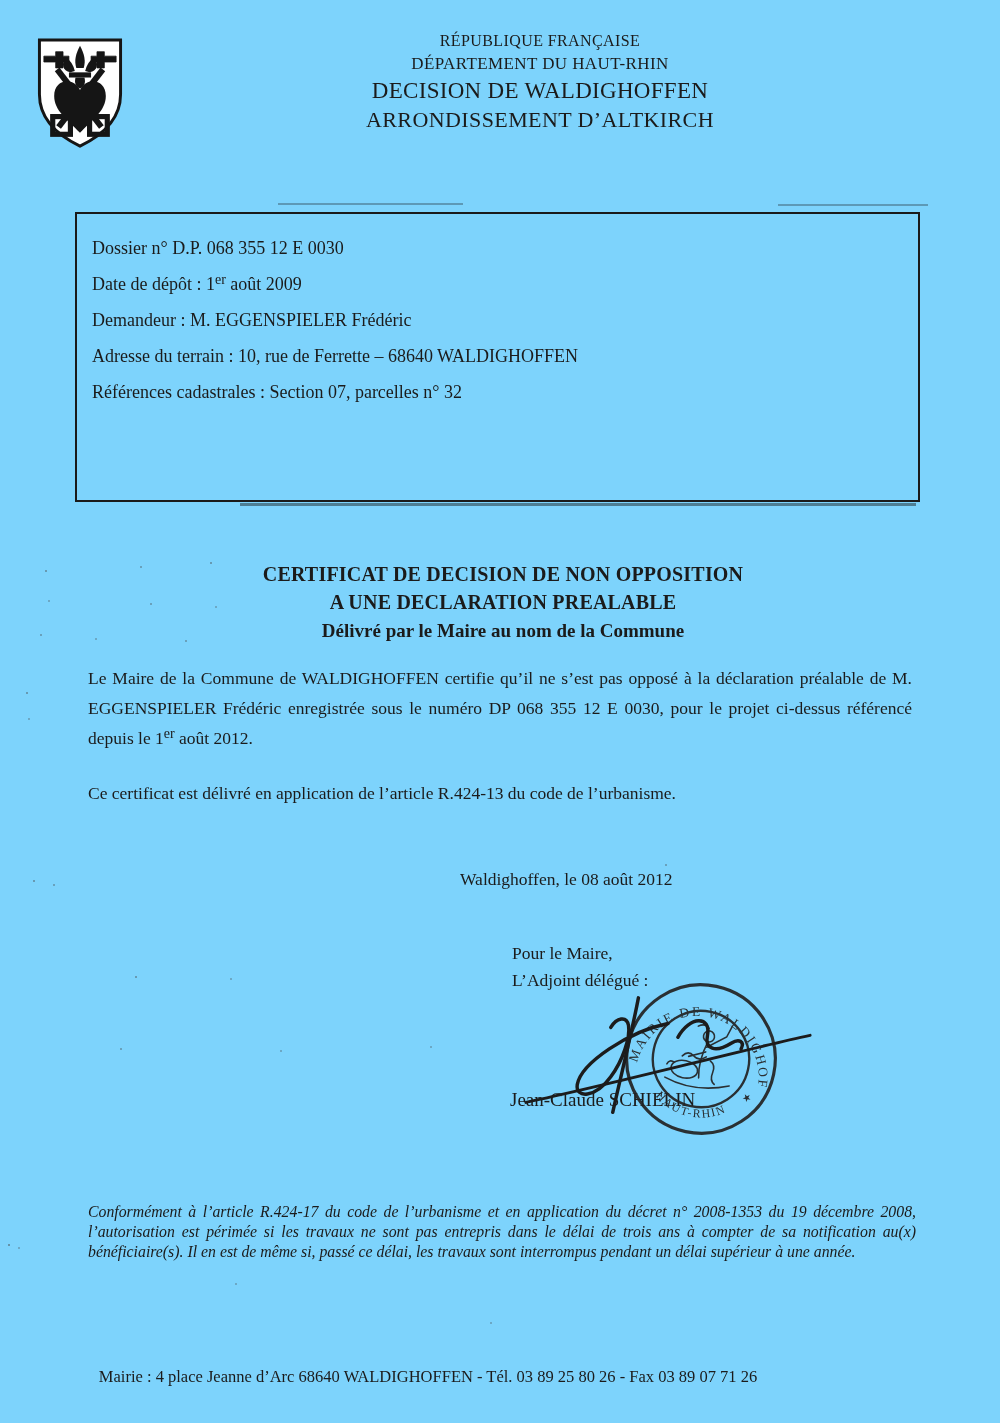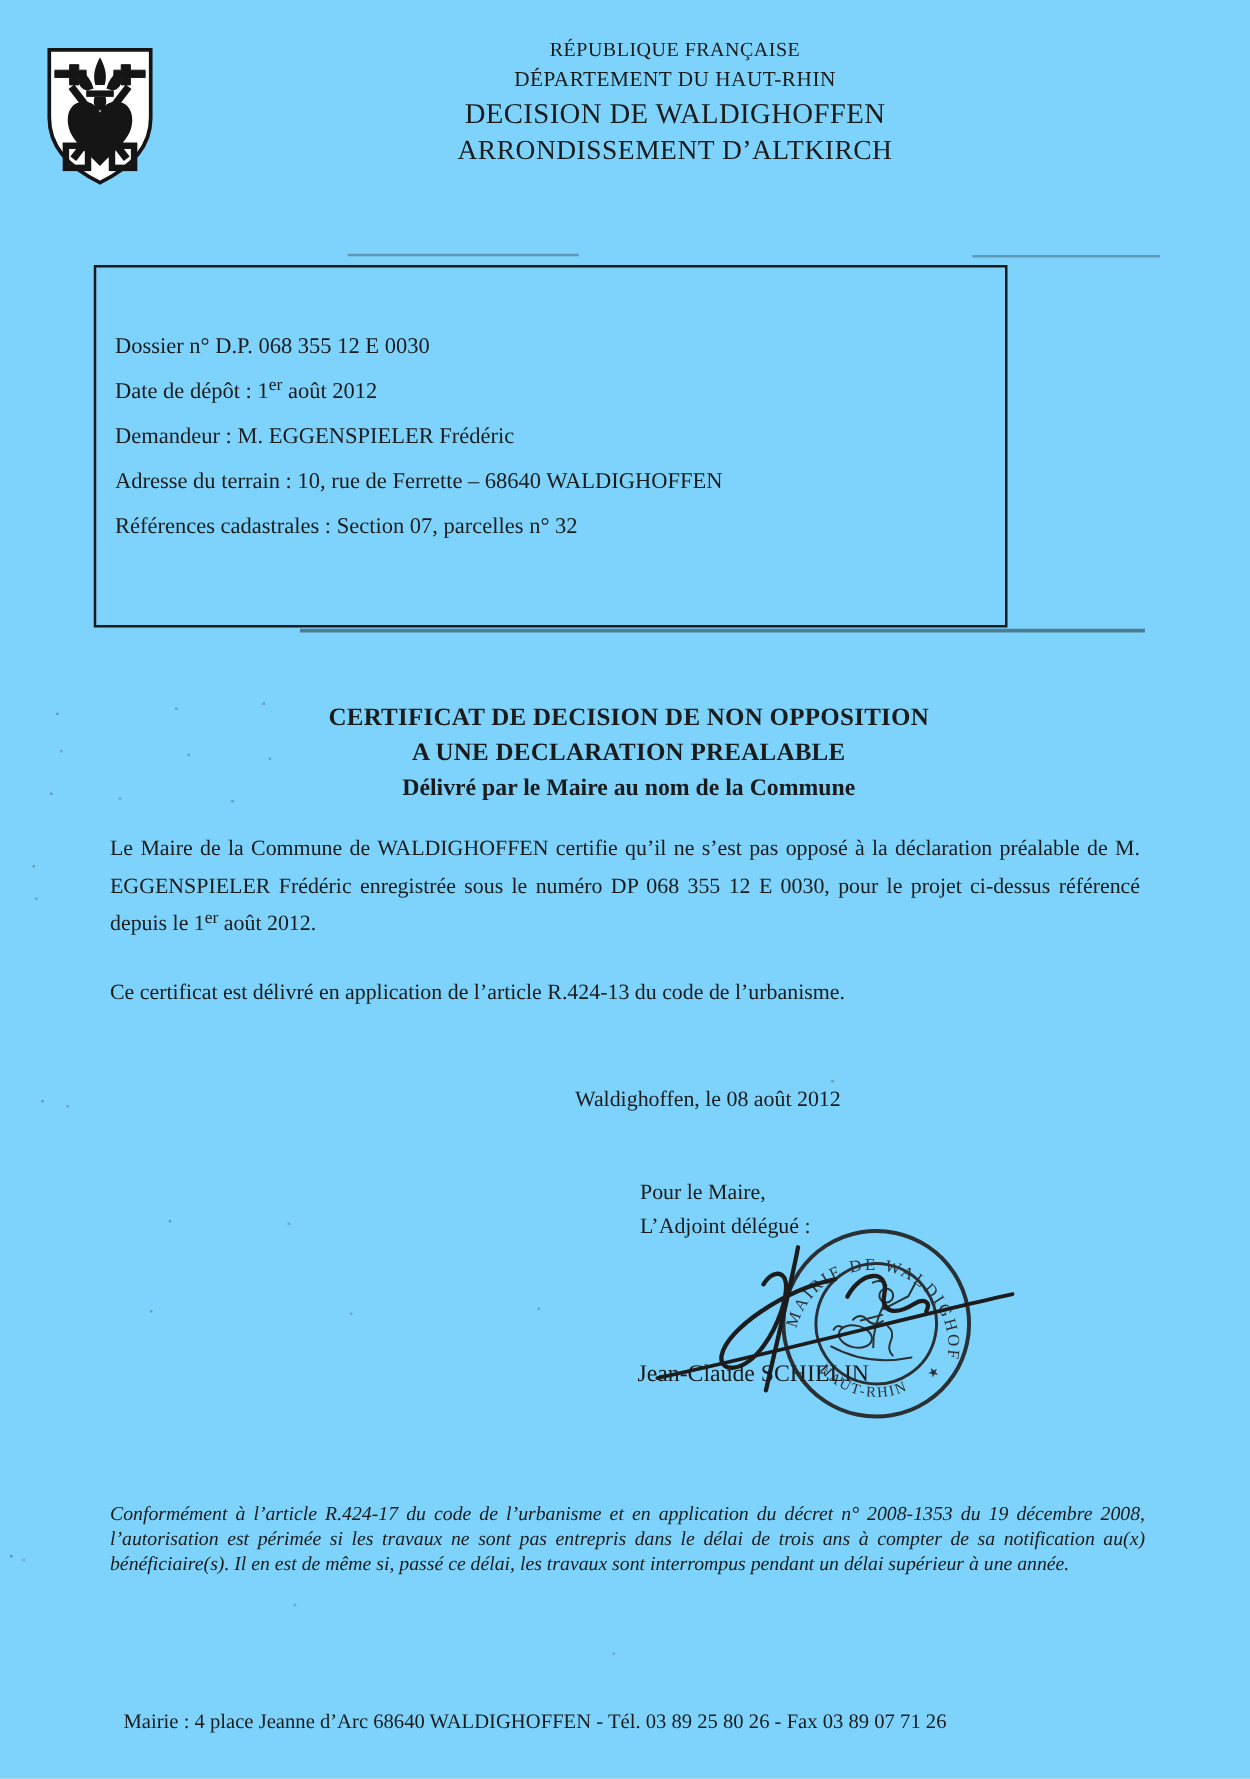--- a/index.html
+++ b/index.html
@@ -12,23 +12,23 @@
   .abs{position:absolute;}
   
   .crest{left:30px;top:34px;width:100px;height:118px;}
   .head-text{left:240px;top:33px;width:600px;text-align:center;line-height:1;}
   .head-l1{font-size:16px;letter-spacing:.4px;}
   .head-l2{font-size:17px;margin-top:6px;letter-spacing:.4px;}
   .head-l3{font-size:23px;margin-top:7px;letter-spacing:.3px;}
   .head-l4{font-size:22px;margin-top:7px;letter-spacing:.4px;}
   
   .case-box{
-    left:75px;top:212px;width:731px;height:290px;
+    left:75px;top:212px;width:845px;height:290px;
     border:2px solid #1a1a1a;box-sizing:border-box;
-    padding:44px 10px 0 15px;font-size:18px;
+    padding:16px 10px 0 15px;font-size:18px;
   }
   .case-line{line-height:36px;white-space:nowrap;}
   .projet-label{text-decoration:underline;}
   .indented{padding-left:60px;}
   sup.er{font-size:14px;vertical-align:6px;line-height:0;}
   
   .streak{background:rgba(20,20,20,.45);height:3px;filter:blur(.6px);}
   .streak.light{background:rgba(20,20,20,.3);height:2px;}
   .specks{left:45px;top:570px;width:2px;height:2px;background:rgba(70,70,70,.4);
     box-shadow:
@@ -94,21 +94,21 @@
   </div>
 
   <div class="abs streak light" style="left:278px;top:203px;width:185px;"></div>
   <div class="abs streak light" style="left:778px;top:204px;width:150px;"></div>
   <div class="abs streak" style="left:240px;top:503px;width:676px;"></div>
   <div class="abs specks"></div>
 
   <div class="abs case-box">
     <div class="case-line">Dossier n° D.P. 068 355 12 E 0030</div>
     <div class="case-line">
-      <span>Date de dépôt : 1</span><sup class="er">er</sup><span> août 2012</span>
+      <span>Date de dépôt : 1</span><sup class="er">er</sup><span> août 2009</span>
     </div>
     <div class="case-line">Demandeur : M. EGGENSPIELER Frédéric</div>
     <div class="case-line">Adresse du terrain : 10, rue de Ferrette – 68640 WALDIGHOFFEN</div>
     <div class="case-line">Références cadastrales : Section 07, parcelles n° 32</div>
   </div>
 
   <div class="abs doc-title">
     <div class="title-l1">CERTIFICAT DE DECISION DE NON OPPOSITION</div>
     <div class="title-l2">A UNE DECLARATION PREALABLE</div>
     <div class="title-l3">Délivré par le Maire au nom de la Commune</div>

